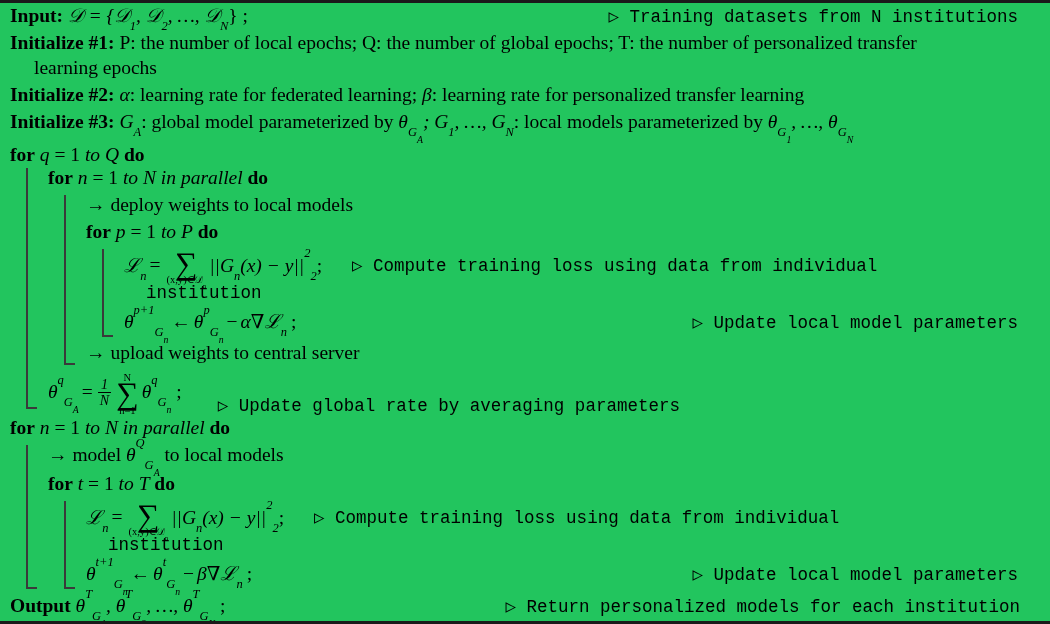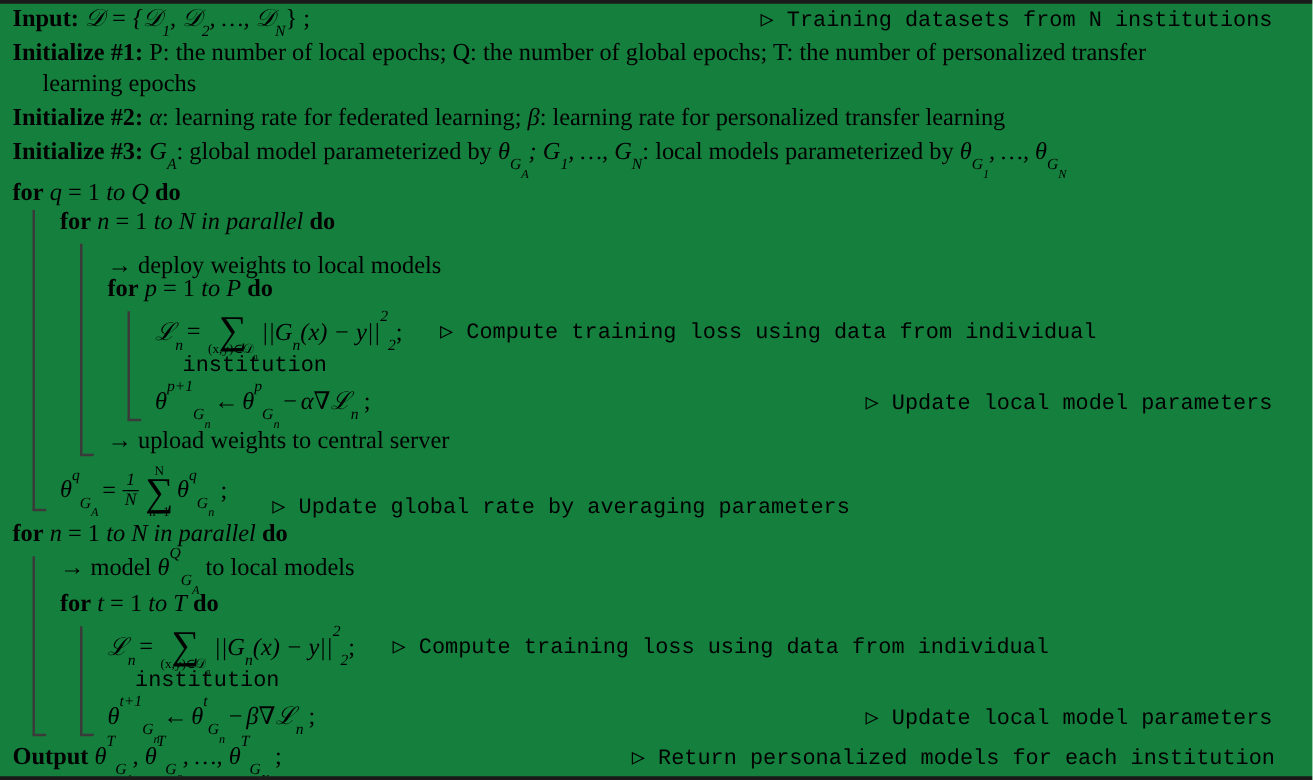--- a/index.html
+++ b/index.html
@@ -10,21 +10,21 @@
   body {
     font-family: "Liberation Serif", "DejaVu Serif", serif;
     color: #000000;
   }
   #algorithm {
     position: relative;
     width: 1050px;
     height: 624px;
     box-sizing: border-box;
     overflow: hidden;
-    background: #15803d;
+    background: #22c55e;
   }
   .rule-top {
     position: absolute;
     left: 0; right: 0; top: 0;
     height: 3px;
     background: #1a1a1a;
   }
   .rule-bottom {
     position: absolute;
     left: 0; right: 0; bottom: 0;
@@ -200,21 +200,21 @@
           <b class="kw">for</b>
           <span class="math">n</span><span class="math up"> = 1 </span><span class="it">to</span>
           <span class="math">N</span>
           <span class="it">in parallel</span>
           <b class="kw">do</b>
         </span>
       </div>
 
       <div class="rail">
 
-        <div class="line" style="height:27px;align-items:flex-end;">
+        <div class="line" style="height:27px;">
           <span class="code">
             <span>→</span>
             <span>deploy weights to local models</span>
           </span>
         </div>
 
         <div class="line" style="height:27px;">
           <span class="code">
             <b class="kw">for</b>
             <span class="math">p</span><span class="math up"> = 1 </span><span class="it">to</span>

